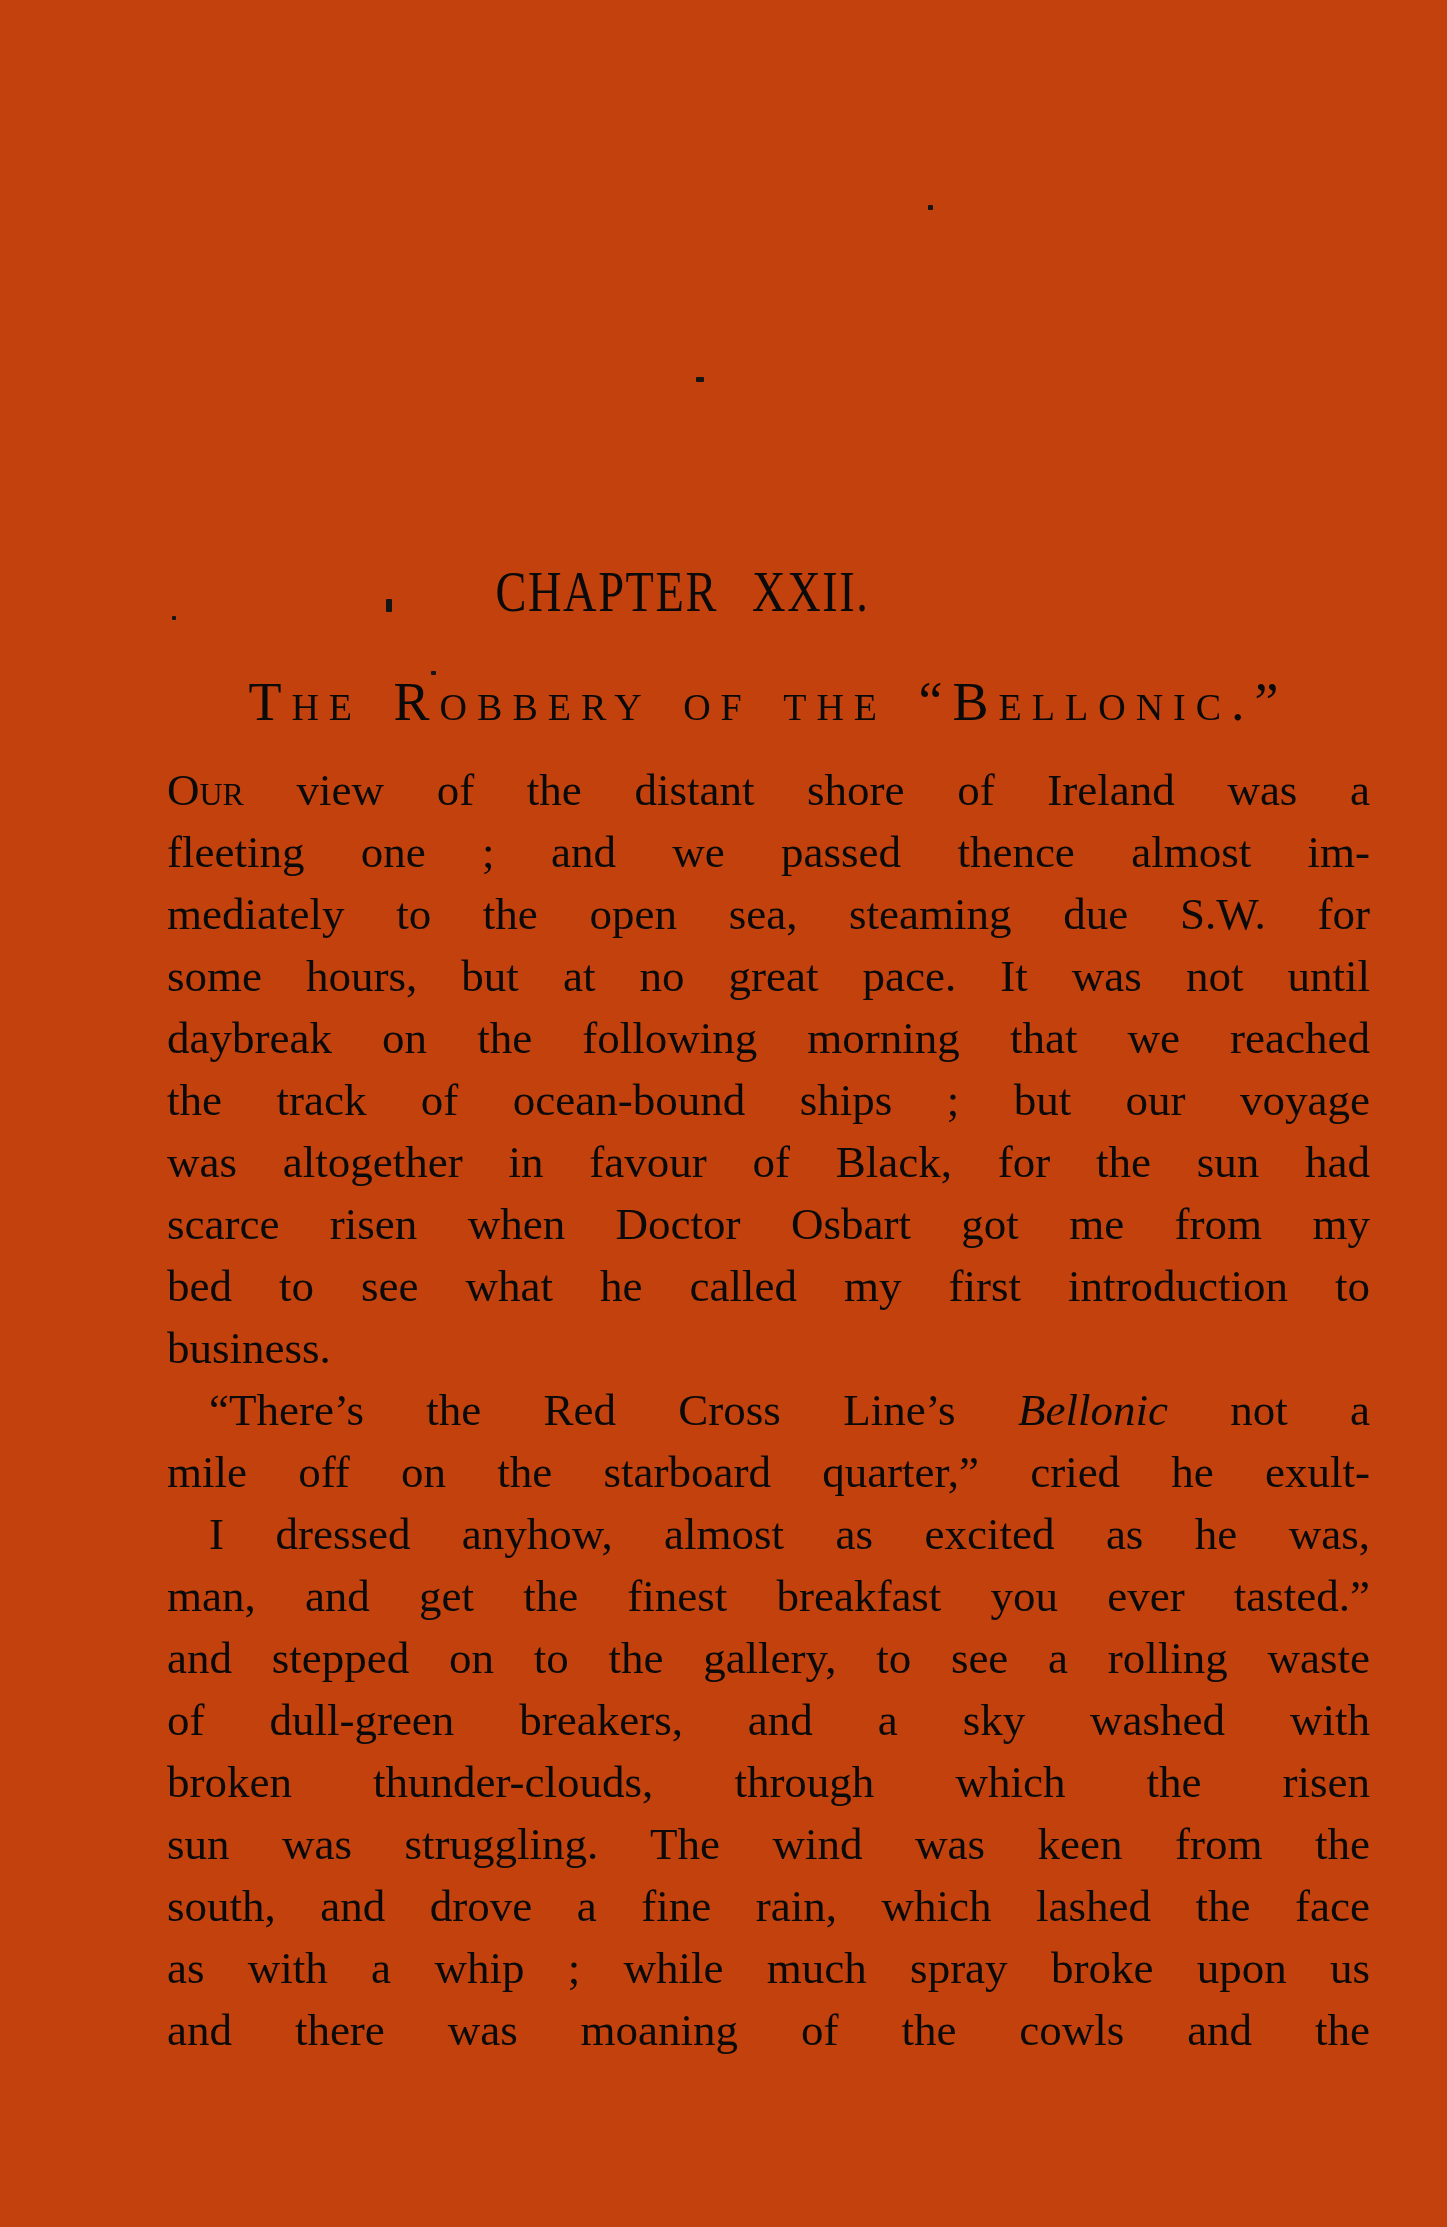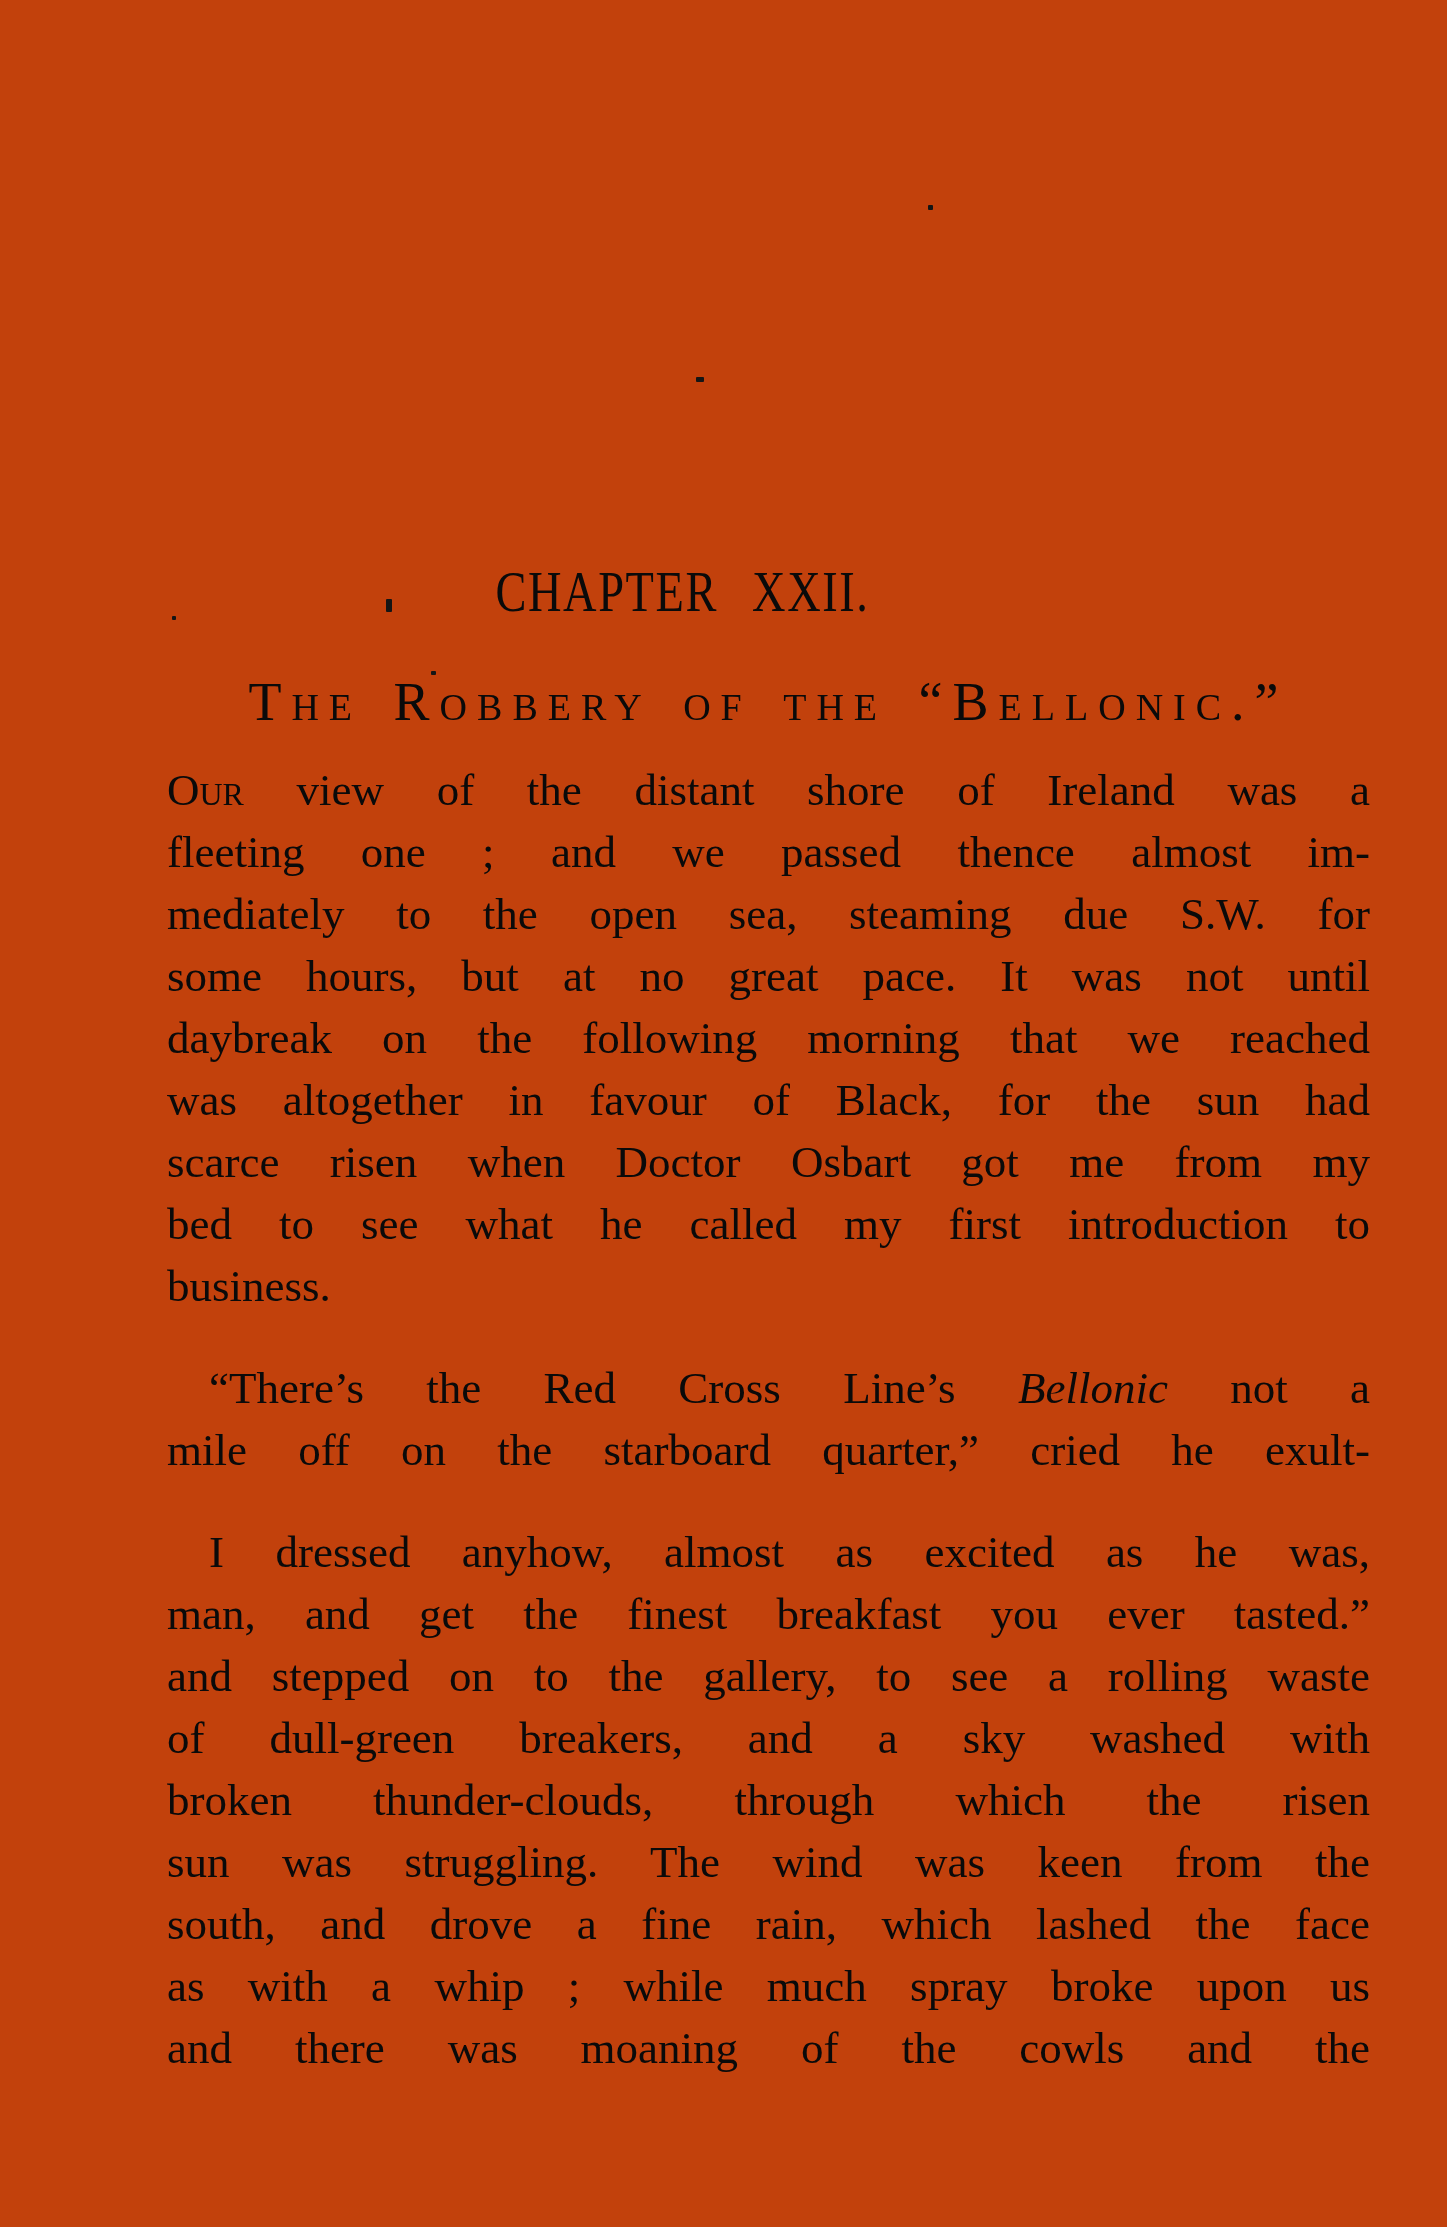--- a/index.html
+++ b/index.html
@@ -46,40 +46,41 @@
     width: 1203px;
     font-size: 45px;
     line-height: 62px;
   }
   .line {
     text-align: justify;
     text-align-last: justify;
     white-space: normal;
   }
   .line.pend { text-align-last: left; }
-  .line.indent { padding-left: 42px; margin-top: 40px; }
+  .line.indent { padding-left: 42px; }
   .line i { font-style: italic; }
   .sc { font-variant: small-caps; }
   .speck { position: absolute; background: #151515; border-radius: 1px; }
 </style>
 </head>
 <body>
 
 <div class="page">
 
   <div class="chapter-heading">CHAPTER XXII.</div>
 
   <div class="chapter-subtitle">The Robbery of the “Bellonic.”</div>
 
   <div class="body-text">
       <div class="line"><span class="sc">Our</span> view of the distant shore of Ireland was a</div>
       <div class="line">fleeting one ; and we passed thence almost im-</div>
       <div class="line">mediately to the open sea, steaming due S.W. for</div>
       <div class="line">some hours, but at no great pace. It was not until</div>
       <div class="line">daybreak on the following morning that we reached</div>
+      <div class="line">the track of ocean-bound ships ; but our voyage</div>
       <div class="line">was altogether in favour of Black, for the sun had</div>
       <div class="line">scarce risen when Doctor Osbart got me from my</div>
       <div class="line">bed to see what he called my first introduction to</div>
       <div class="line pend">business.</div>
       <div class="line indent">“There’s the Red Cross Line’s <i>Bellonic</i> not a</div>
       <div class="line">mile off on the starboard quarter,” cried he exult-</div>
       <div class="line indent">I dressed anyhow, almost as excited as he was,</div>
       <div class="line">man, and get the finest breakfast you ever tasted.”</div>
       <div class="line">and stepped on to the gallery, to see a rolling waste</div>
       <div class="line">of dull-green breakers, and a sky washed with</div>

